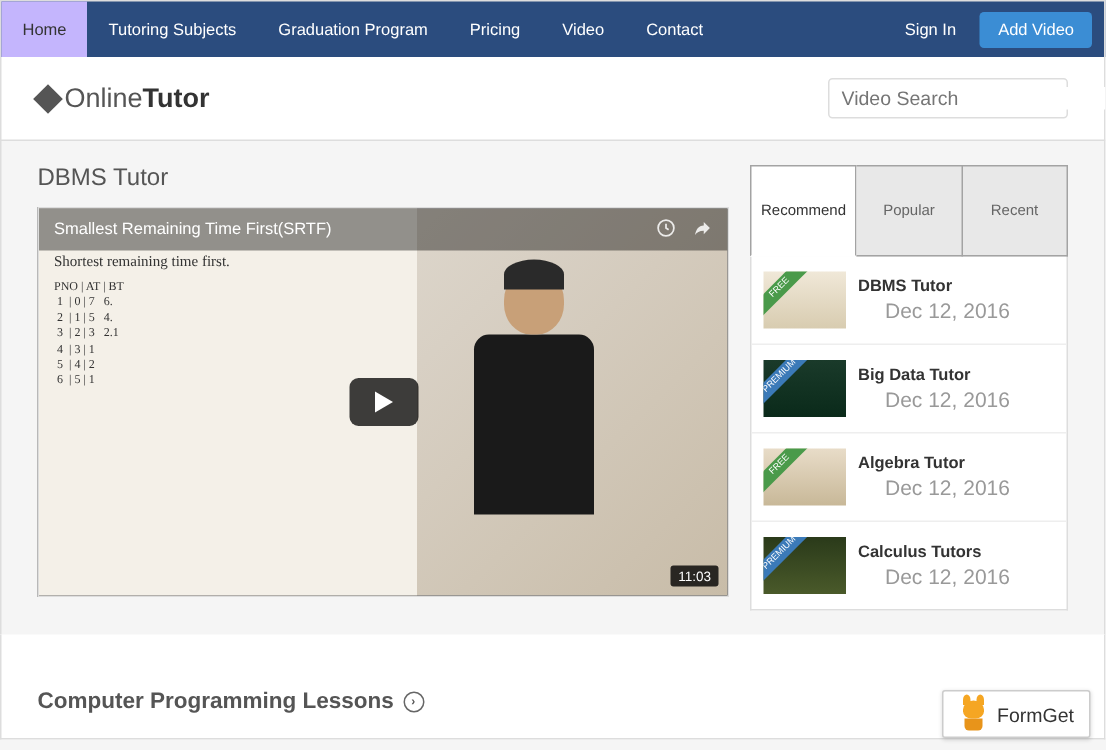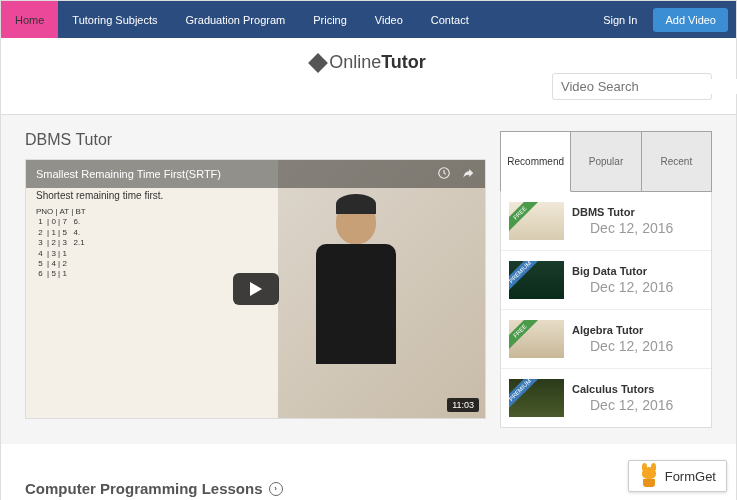--- a/index.html
+++ b/index.html
@@ -1,41 +1,41 @@
 <!DOCTYPE html>
 <html><head>
   <meta charset="utf-8">
   <style>
     * { margin: 0; padding: 0; box-sizing: border-box; }
     body { font-family: Arial, sans-serif; background: #f5f5f5; width: 737px; height: 500px; overflow: hidden; }
     
     .topnav { background: #2b4c7e; height: 38px; display: flex; align-items: stretch; border: 1px solid #ddd; border-bottom: none; }
     .nav-left { display: flex; }
     .nav-item { padding: 0 14px; display: flex; align-items: center; font-size: 11px; color: #fff; cursor: pointer; }
-    .nav-item.active { background: #ec4899; color: #333; }
+    .nav-item.active { background: #c4b5fd; color: #333; }
     .nav-right { margin-left: auto; display: flex; align-items: center; padding-right: 8px; gap: 8px; }
     .signin { color: #fff; font-size: 11px; cursor: pointer; padding: 0 8px; }
     .add-video-btn { background: #3b8dd4; color: #fff; border: none; padding: 6px 12px; font-size: 11px; border-radius: 3px; cursor: pointer; }
     
-    .header { background: #fff; padding: 14px 24px; display: flex; align-items: center; border: 1px solid #ddd; border-top: none; flex-direction: column; }
+    .header { background: #fff; padding: 14px 24px; display: flex; align-items: center; border: 1px solid #ddd; border-top: none; }
     .logo { display: flex; align-items: center; gap: 4px; }
     .logo-icon { width: 14px; height: 14px; background: #555; transform: rotate(45deg); }
     .logo-text { font-size: 18px; color: #555; }
     .logo-text b { color: #333; font-weight: bold; }
     .search-box { margin-left: auto; display: flex; align-items: center; border: 1px solid #ddd; border-radius: 3px; padding: 5px 8px; width: 160px; }
     .search-input { border: none; outline: none; font-size: 13px; flex: 1; color: #999; }
     .search-icon { color: #999; font-size: 12px; }
     
     .main { padding: 16px 24px; display: flex; gap: 14px; border-left: 1px solid #ddd; border-right: 1px solid #ddd; }
     .left-col { flex: 1; }
     .page-title { font-size: 16px; color: #555; margin-bottom: 10px; font-weight: normal; }
     
     .video-player { background: #333; position: relative; height: 260px; border: 1px solid #ddd; overflow: hidden; }
     .video-bg { position: absolute; inset: 0; background: linear-gradient(135deg, #e8e4dc 0%, #d8d0c4 50%, #c8bca8 100%); }
-    .whiteboard { position: absolute; left: 0; top: 0; width: 55%; height: 100%; background: #f4f0e8; padding: 30px 10px 10px; font-family: Liberation Sans, sans-serif; font-size: 9px; color: #333; }
+    .whiteboard { position: absolute; left: 0; top: 0; width: 55%; height: 100%; background: #f4f0e8; padding: 30px 10px 10px; font-family: Liberation Serif, serif; font-size: 9px; color: #333; }
     .wb-title { font-size: 10px; margin-bottom: 6px; }
     .wb-table { font-size: 8px; line-height: 1.3; }
     .person { position: absolute; right: 15%; top: 15%; width: 120px; height: 200px; }
     .person-head { width: 40px; height: 45px; background: #c8a078; border-radius: 50% 50% 45% 45%; margin: 0 auto; position: relative; }
     .person-head::before { content: ''; position: absolute; top: -5px; left: 0; right: 0; height: 20px; background: #2a2a2a; border-radius: 50% 50% 0 0; }
     .person-body { width: 80px; height: 120px; background: #1a1a1a; margin: 0 auto; border-radius: 10px 10px 0 0; }
     .video-topbar { position: absolute; top: 0; left: 0; right: 0; height: 28px; background: rgba(0,0,0,0.4); display: flex; align-items: center; padding: 0 10px; color: #fff; font-size: 11px; }
     .video-topbar-right { margin-left: auto; display: flex; gap: 10px; align-items: center; }
     .vt-icon { color: #fff; opacity: 0.85; cursor: pointer; }
     .play-btn { position: absolute; left: 50%; top: 50%; transform: translate(-50%,-50%); width: 46px; height: 32px; background: rgba(0,0,0,0.75); border-radius: 6px; display: flex; align-items: center; justify-content: center; cursor: pointer; }

